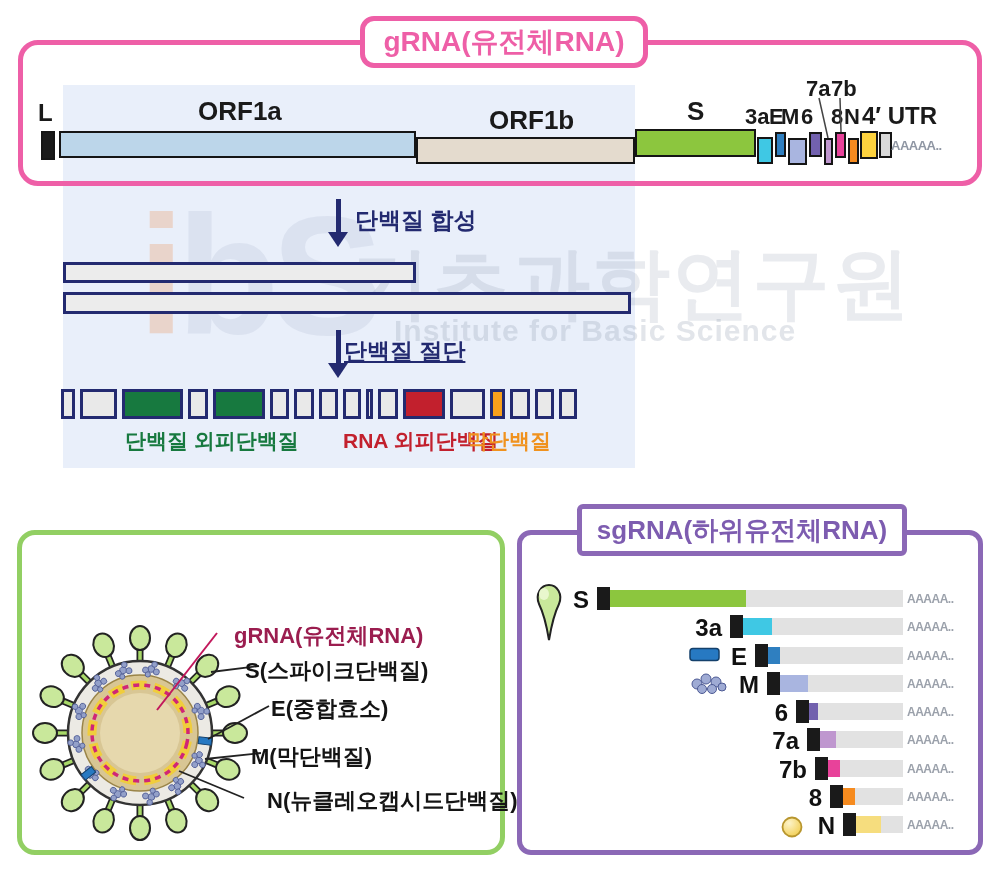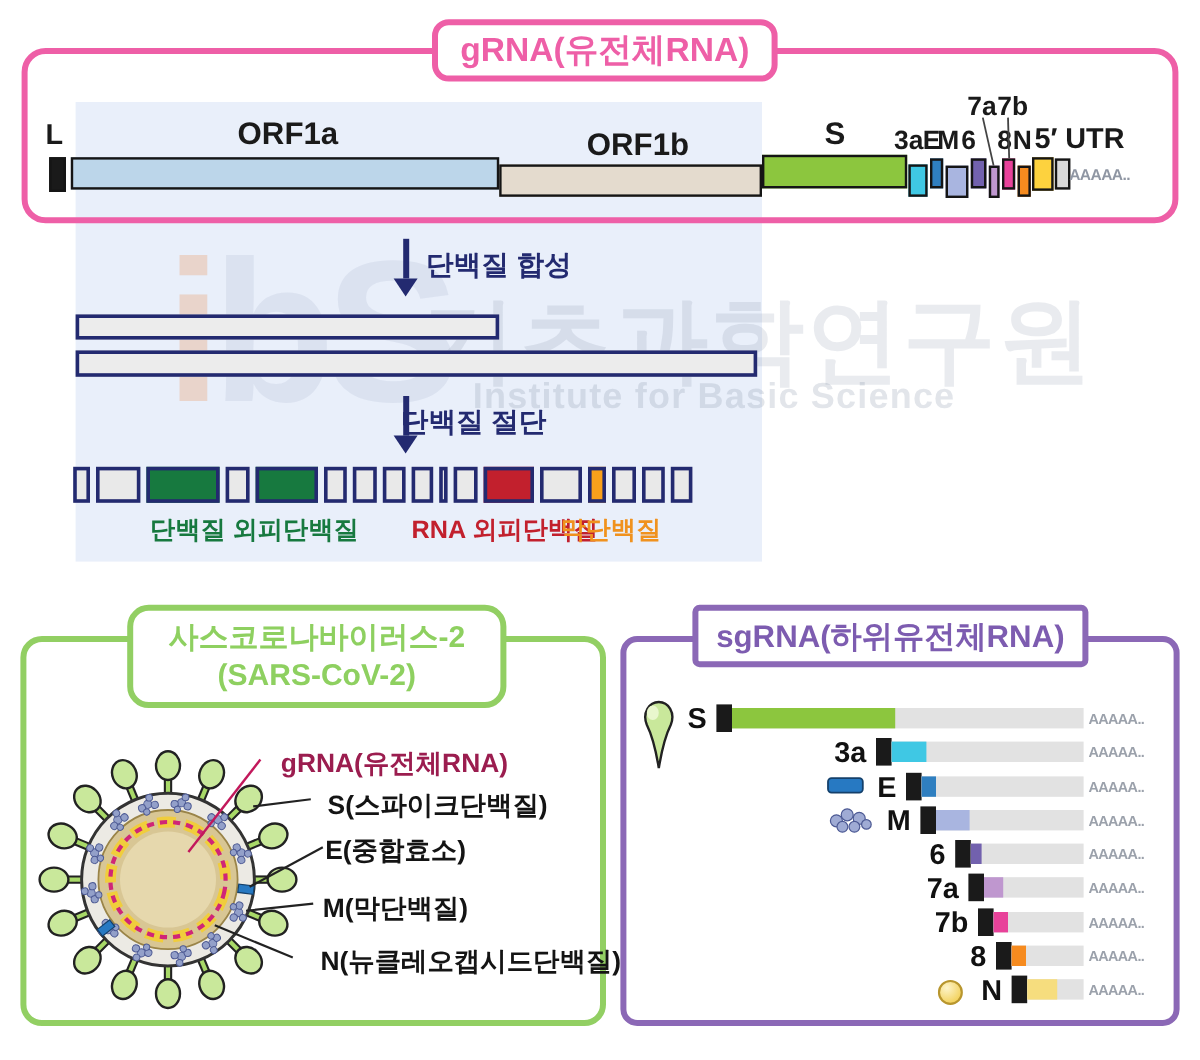--- a/index.html
+++ b/index.html
@@ -44,23 +44,23 @@
                border-top:15px solid #232a70;margin:0 auto;}
   .step-label{position:absolute;font-size:23px;font-weight:bold;z-index:3;white-space:nowrap;}
   .pbar{position:absolute;background:#ececec;border:3px solid #232a70;box-sizing:border-box;z-index:3;}
   .nsp-row{position:absolute;left:61px;top:389px;display:flex;gap:5px;z-index:3;}
   .nsp-box{height:30px;border:3px solid #232a70;box-sizing:border-box;background:#e9e9e9;}
   .enzyme{position:absolute;top:427px;font-size:21px;font-weight:bold;z-index:3;white-space:nowrap;}
 
   
   .vlabel{position:absolute;font-size:22px;font-weight:bold;color:#141414;white-space:nowrap;z-index:5;}
   .vl-grna{left:217px;top:91px;color:#9b1d4f;}
-  .vl-s{left:256px;top:126px;}
+  .vl-s{left:228px;top:126px;}
   .vl-e{left:254px;top:164px;}
-  .vl-m{left:252px;top:212px;}
+  .vl-m{left:234px;top:212px;}
   .vl-n{left:228px;top:256px;margin-left:22px;}
 
   
   .sg-row{position:absolute;left:0;width:100%;height:24px;z-index:3;}
   .sg-label{position:absolute;top:-4px;text-align:right;font-size:24px;font-weight:bold;color:#111;}
   .sg-box{position:absolute;top:-3px;width:13px;height:23px;background:#1a1a1a;}
   .sg-bar{position:absolute;top:0;height:17px;background:#e2e2e2;}
   .sg-seg{position:absolute;top:0;height:17px;}
   .sg-polya{position:absolute;left:390px;top:2px;font-size:12px;font-weight:bold;color:#9ba1ab;letter-spacing:-0.5px;}
   .sg-icon{position:absolute;}
@@ -98,21 +98,21 @@
       <div class="seg-label" style="left: 38px; top: 99px; font-size: 24px;">L</div>
       <div class="seg-label" style="left: 198px; top: 96px; font-size: 26px;">ORF1a</div>
       <div class="seg-label" style="left: 489px; top: 105px; font-size: 26px;">ORF1b</div>
       <div class="seg-label" style="left: 687px; top: 96px; font-size: 26px;">S</div>
       <div class="seg-label" style="left: 745px; top: 104px; font-size: 22px;">3a</div>
       <div class="seg-label" style="left: 769px; top: 104px; font-size: 22px;">E</div>
       <div class="seg-label" style="left: 781px; top: 104px; font-size: 22px;">M</div>
       <div class="seg-label" style="left: 801px; top: 104px; font-size: 22px;">6</div>
       <div class="seg-label" style="left: 831px; top: 104px; font-size: 22px;">8</div>
       <div class="seg-label" style="left: 844px; top: 104px; font-size: 22px;">N</div>
-      <div class="seg-label" style="left: 862px; top: 102px; font-size: 24px;">5′ UTR</div>
+      <div class="seg-label" style="left: 862px; top: 102px; font-size: 24px;">4′ UTR</div>
       <div class="seg-label" style="left: 806px; top: 76px; font-size: 22px;">7a</div>
       <div class="seg-label" style="left: 831px; top: 76px; font-size: 22px;">7b</div>
     </div>
   <div class="polya" style="left:891px;top:138px;">AAAAA..</div>
   <svg class="abs" style="left:800px;top:94px;z-index:3;" width="60" height="48">
     <line x1="19" y1="4" x2="28" y2="44" stroke="#444" stroke-width="1.5"></line>
     <line x1="40" y1="4" x2="41" y2="38" stroke="#444" stroke-width="1.5"></line>
   </svg>
 
   <div class="arrow" style="left:327px;top:199px;">
@@ -121,21 +121,21 @@
   </div>
   <div class="step-label navy" style="left:355px;top:205px;">단백질 합성</div>
 
   <div class="pbar" style="left:63px;top:262px;width:353px;height:21px;"></div>
   <div class="pbar" style="left:63px;top:292px;width:568px;height:22px;"></div>
 
   <div class="arrow" style="left:327px;top:330px;">
     <div class="shaft" style="height:33px;"></div>
       <div class="head"></div>
   </div>
-  <div class="step-label navy" style="left:334px;top:336px;">단백질 절단</div>
+  <div class="step-label navy" style="left:344px;top:336px;text-decoration:underline;">단백질 절단</div>
 
   <div class="nsp-row" id="nsp-row">
       <div class="nsp-box" style="width: 14px; background: rgb(233, 233, 233);"></div>
       <div class="nsp-box" style="width: 37px; background: rgb(233, 233, 233);"></div>
       <div class="nsp-box" style="width: 61px; background: rgb(23, 121, 63); border-color: rgb(35, 42, 112);"></div>
       <div class="nsp-box" style="width: 20px; background: rgb(233, 233, 233);"></div>
       <div class="nsp-box" style="width: 52px; background: rgb(23, 121, 63); border-color: rgb(35, 42, 112);"></div>
       <div class="nsp-box" style="width: 19px; background: rgb(233, 233, 233);"></div>
       <div class="nsp-box" style="width: 20px; background: rgb(233, 233, 233);"></div>
       <div class="nsp-box" style="width: 19px; background: rgb(233, 233, 233);"></div>
@@ -149,24 +149,20 @@
       <div class="nsp-box" style="width: 19px; background: rgb(233, 233, 233);"></div>
       <div class="nsp-box" style="width: 18px; background: rgb(233, 233, 233);"></div>
     </div>
   <div id="enzyme-labels">
       <div class="enzyme" style="left: 125px; color: rgb(23, 121, 63);">단백질 외피단백질</div>
       <div class="enzyme" style="left: 343px; color: rgb(194, 32, 45);">RNA 외피단백질</div>
       <div class="enzyme" style="left: 467px; color: rgb(240, 146, 30);">막단백질</div>
     </div>
 
   <div class="abs green-box"></div>
-  <div class="abs titlebox t-green">
-    <span>사스코로나바이러스-2</span>
-    <span>(SARS-CoV-2)</span>
-  </div>
 
   <div class="abs" style="left:17px;top:530px;width:488px;height:325px;z-index:4;">
     <svg width="488" height="325" viewBox="0 0 488 325">
       <defs>
         <g id="vspike">
           <line x1="0" y1="-66" x2="0" y2="-84" stroke="#222" stroke-width="7"></line>
           <line x1="0" y1="-66" x2="0" y2="-84" stroke="#a8d968" stroke-width="3.5"></line>
           <ellipse cy="-95" rx="10" ry="12" fill="#c9e89b" stroke="#222" stroke-width="2"></ellipse>
         </g>
         <g id="mcl">

